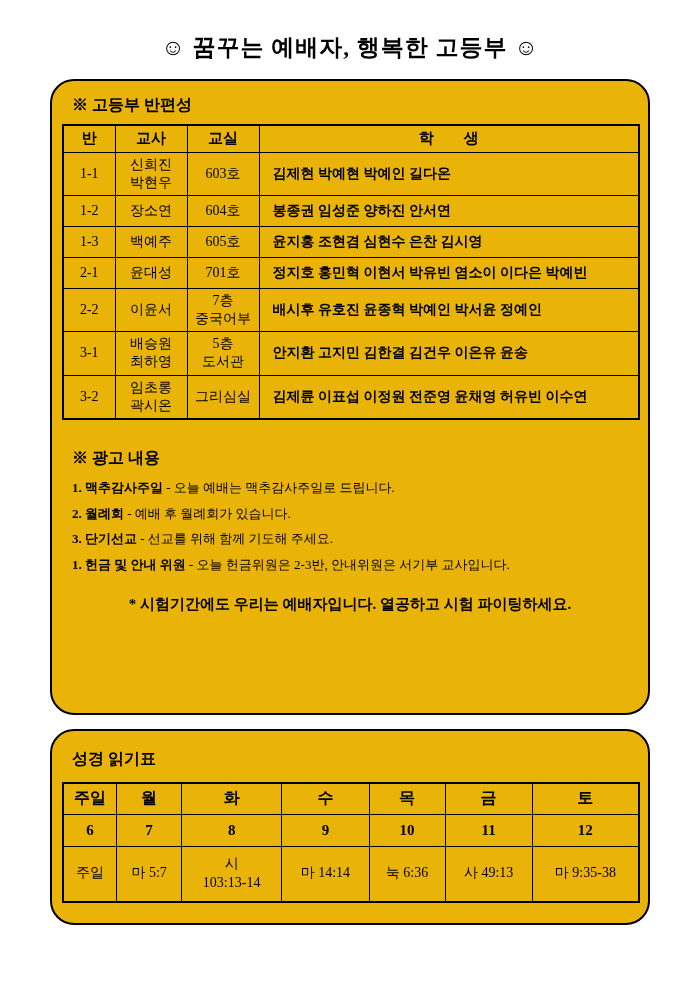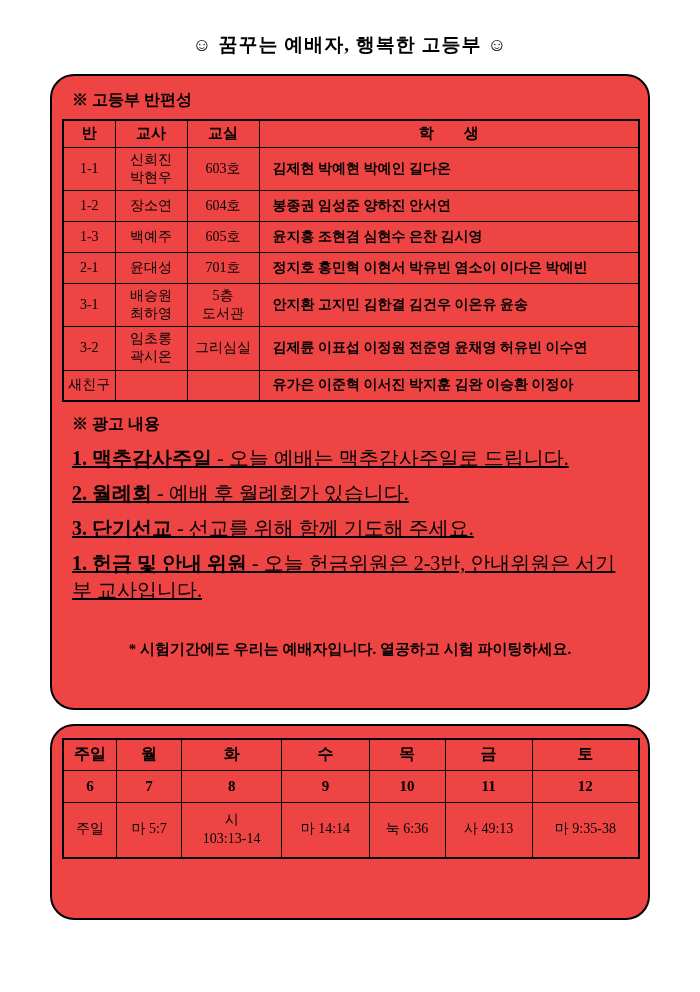--- a/index.html
+++ b/index.html
@@ -8,33 +8,33 @@
     width: 700px;
     height: 992px;
     font-family: "Liberation Serif", "DejaVu Serif", serif;
     color: #000000;
     overflow: hidden;
   }
   .page { width: 700px; padding-top: 32px; }
 
   .title {
     text-align: center;
-    font-size: 19px;
+    font-size: 23px;
     font-weight: bold;
     letter-spacing: 1px;
     margin-bottom: 16px;
   }
 
   .box {
     width: 600px;
     margin: 0 auto;
     border: 2px solid #000;
     border-radius: 24px;
     padding: 10px 10px 14px 10px;
-    background: #ef4444;
+    background: #eab308;
   }
   .box1 { min-height: 636px; }
   .box2 { margin-top: 14px; min-height: 196px; }
 
   .section-heading {
     font-weight: bold;
     font-size: 16px;
     padding: 4px 0 6px 10px;
   }
 
@@ -60,35 +60,34 @@
   .class-table td.students {
     text-align: left;
     padding-left: 13px;
     white-space: normal;
     font-weight: bold;
   }
   .col-class { width: 52px; }
   .col-teacher { width: 72px; }
   .col-room { width: 72px; }
 
-  .ann-heading { margin-top: 8px; }
+  .ann-heading { margin-top: 24px; }
   .ann-line {
-    font-size: 20px;
+    font-size: 13px;
     padding: 4px 4px 4px 10px;
     line-height: 1.35;
-    text-decoration: underline;
   }
   .ann-line .lead { font-weight: bold; }
   .mission { padding-left: 104px; }
 
   .exam-note {
     text-align: center;
     font-weight: bold;
     font-size: 15px;
-    margin-top: 32px;
+    margin-top: 18px;
   }
 
   .bible-table { text-align: center; }
   .bible-table th {
     height: 31px;
     font-size: 16px;
     font-weight: bold;
   }
   .bible-table td { height: 32px; font-size: 15px; }
   .bible-table td.date { font-weight: bold; font-size: 15px; }
@@ -146,40 +145,41 @@
           <td>605호</td>
           <td class="students">윤지홍 조현겸 심현수 은찬 김시영</td>
         </tr>
         <tr>
           <td>2-1</td>
           <td>윤대성</td>
           <td>701호</td>
           <td class="students">정지호 홍민혁 이현서 박유빈 염소이 이다은 박예빈</td>
         </tr>
         <tr>
+          <td>2-2</td>
+          <td>이윤서</td>
+          <td>7층
+중국어부</td>
+          <td class="students">배시후 유호진 윤종혁 박예인 박서윤 정예인</td>
+        </tr>
+        <tr>
           <td>3-1</td>
           <td>배승원
 최하영</td>
           <td>5층
 도서관</td>
           <td class="students">안지환 고지민 김한결 김건우 이온유 윤송</td>
         </tr>
         <tr>
           <td>3-2</td>
           <td>임초롱
 곽시온</td>
           <td>그리심실</td>
           <td class="students">김제륜 이표섭 이정원 전준영 윤채영 허유빈 이수연</td>
         </tr>
-        <tr>
-          <td>새친구</td>
-          <td></td>
-          <td></td>
-          <td class="students">유가은 이준혁 이서진 박지훈 김완 이승환 이정아</td>
-        </tr>
       </tbody>
     </table>
 
     <div class="section-heading ann-heading">※ 광고 내용</div>
 
     <div class="ann-line">
       <span class="lead">1. 맥추감사주일</span>
       <span class="rest">- 오늘 예배는 맥추감사주일로 드립니다.</span>
     </div>
     <div class="ann-line">
@@ -192,20 +192,21 @@
     </div>
     <div class="ann-line">
       <span class="lead">1. 헌금 및 안내 위원</span>
       <span class="rest">- 오늘 헌금위원은 2-3반, 안내위원은 서기부 교사입니다.</span>
     </div>
 
     <div class="exam-note">* 시험기간에도 우리는 예배자입니다. 열공하고 시험 파이팅하세요.</div>
   </div>
 
   <div class="box box2">
+    <div class="section-heading bible-heading">성경 읽기표</div>
 
     <table class="bible-table">
       <thead>
         <tr>
           <th>주일</th>
           <th>월</th>
           <th>화</th>
           <th>수</th>
           <th>목</th>
           <th>금</th>

